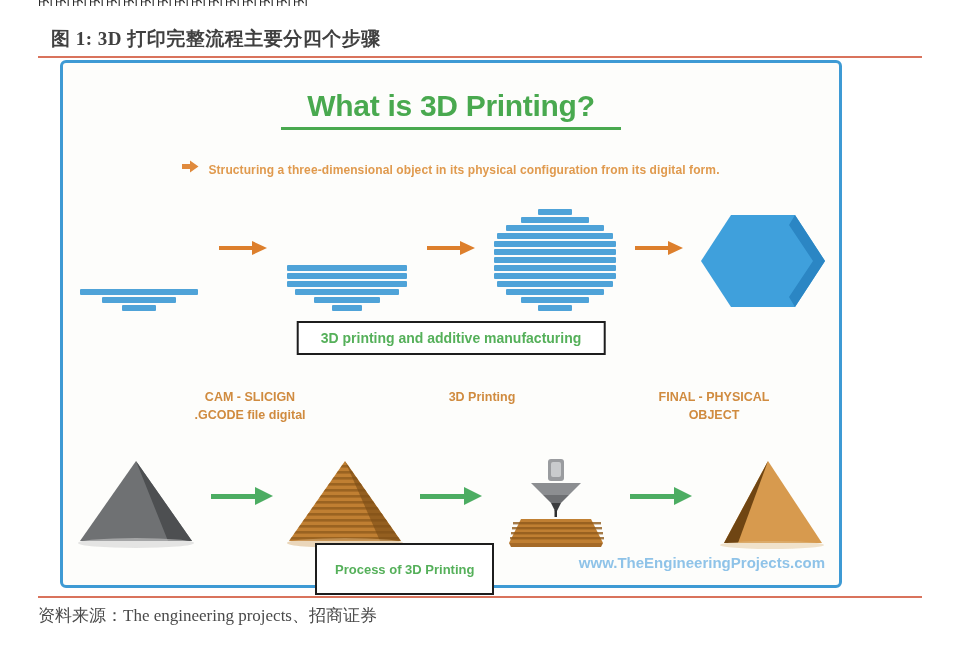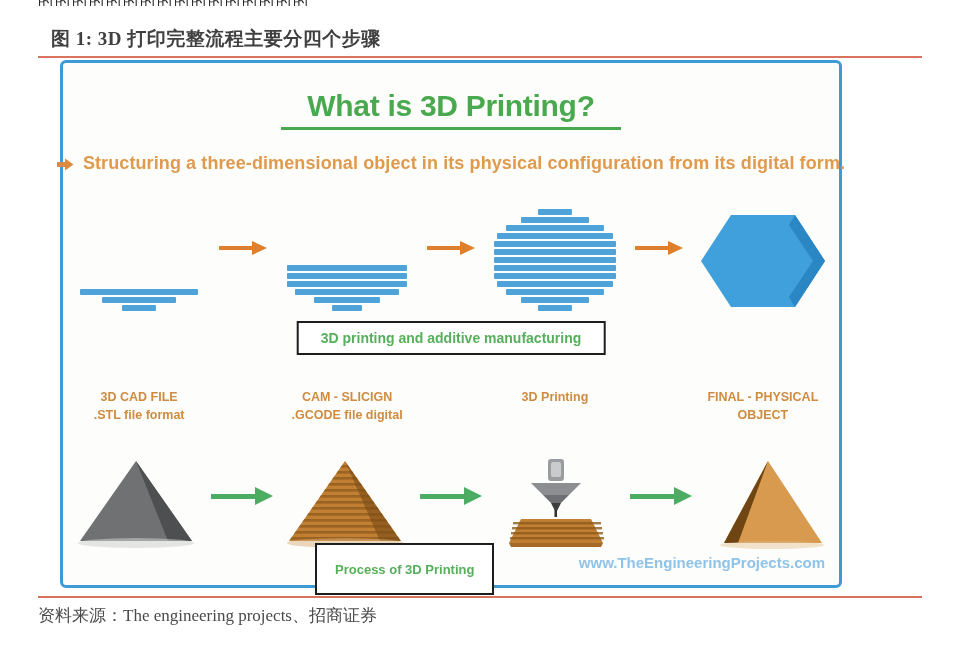--- a/index.html
+++ b/index.html
@@ -47,22 +47,23 @@
 
   
   #subtitle-row{
     position:absolute;left:0;right:0;top:90px;
     display:flex;align-items:center;justify-content:center;gap:9px;
   }
   #subtitle-arrow-icon{
     width:17px;height:13px;flex:none;position:relative;top:1px;
   }
   #subtitle-text{
-    font-size:18px;font-weight:bold;color:#e09a4e;letter-spacing:.1px;
+    font-size:12px;font-weight:bold;color:#e09a4e;letter-spacing:.1px;
     white-space:nowrap;
+    margin-top:10px;
   }
 
   
   .stage-row{
     position:absolute;left:0;right:0;display:flex;align-items:flex-end;
     justify-content:center;
   }
   .stage-cell{
     width:170px;display:flex;align-items:flex-end;justify-content:center;
     height:120px;
@@ -235,26 +236,20 @@
     </div>
 
   </div>
 
   <div id="label-box-1">
     <span>3D printing and additive manufacturing</span>
   </div>
 
   <div class="stage-row" id="row-captions">
 
-    <div class="stage-cell">
-      <div class="step-caption">
-        <div>3D CAD FILE</div>
-        <div>.STL file format</div>
-      </div>
-    </div>
     <div class="arrow-cell"></div>
 
     <div class="stage-cell">
       <div class="step-caption">
         <div>CAM - SLICIGN</div>
         <div>.GCODE file digital</div>
       </div>
     </div>
     <div class="arrow-cell"></div>
 

